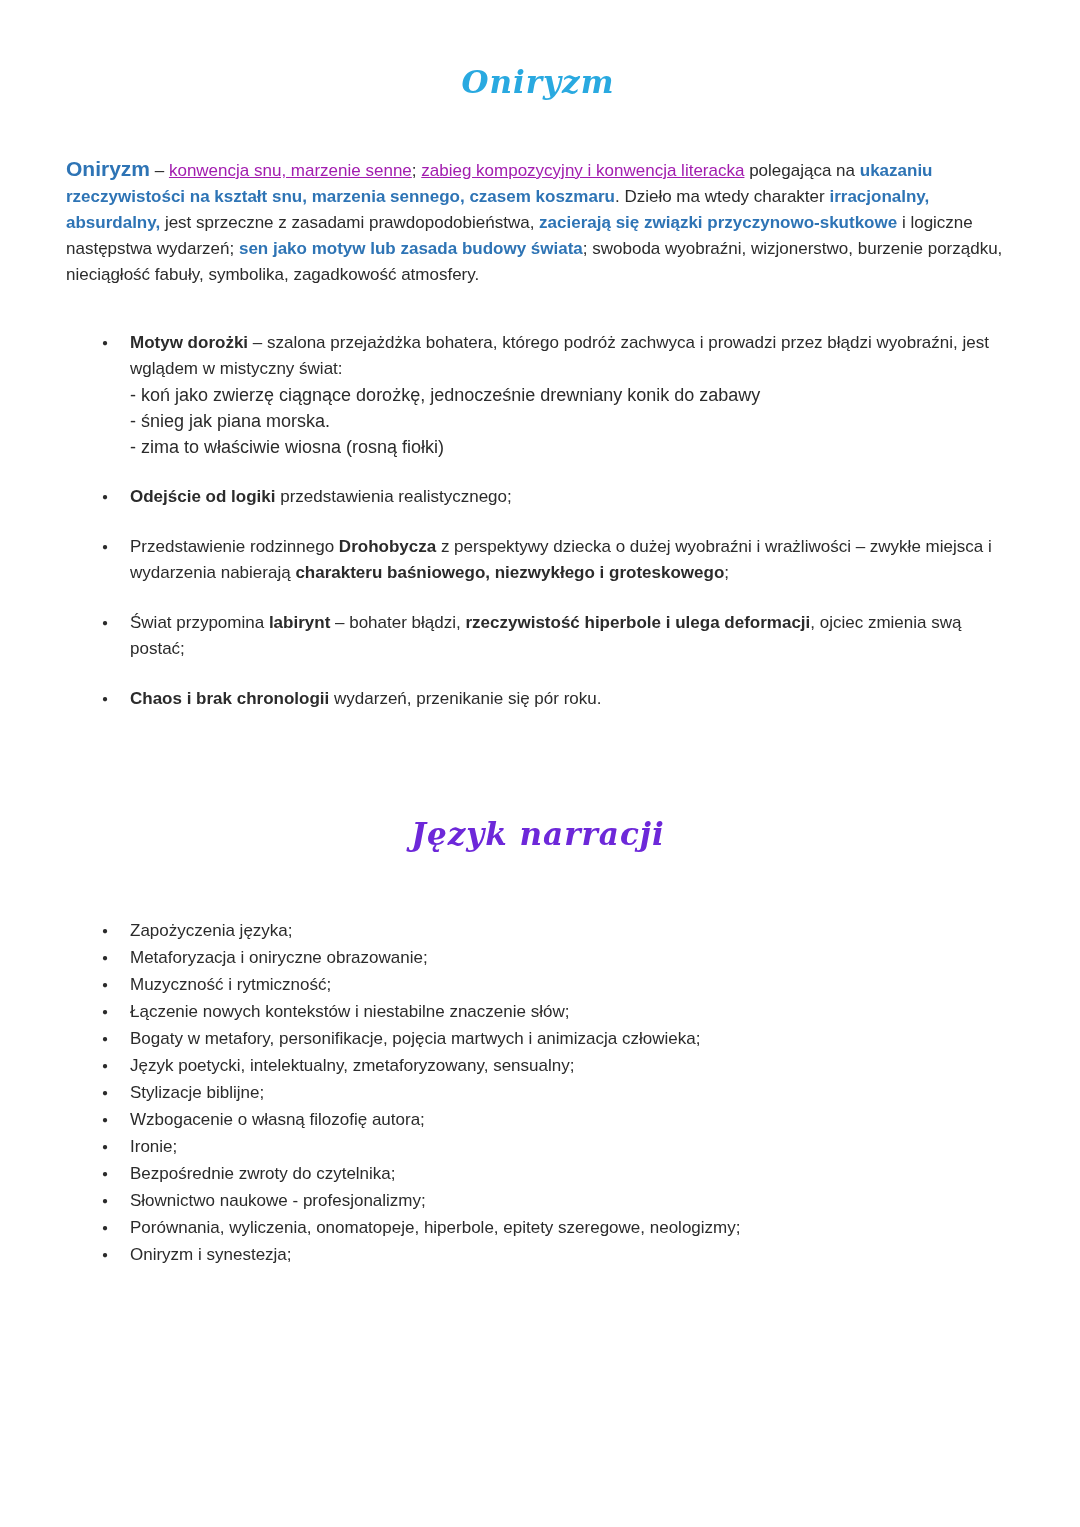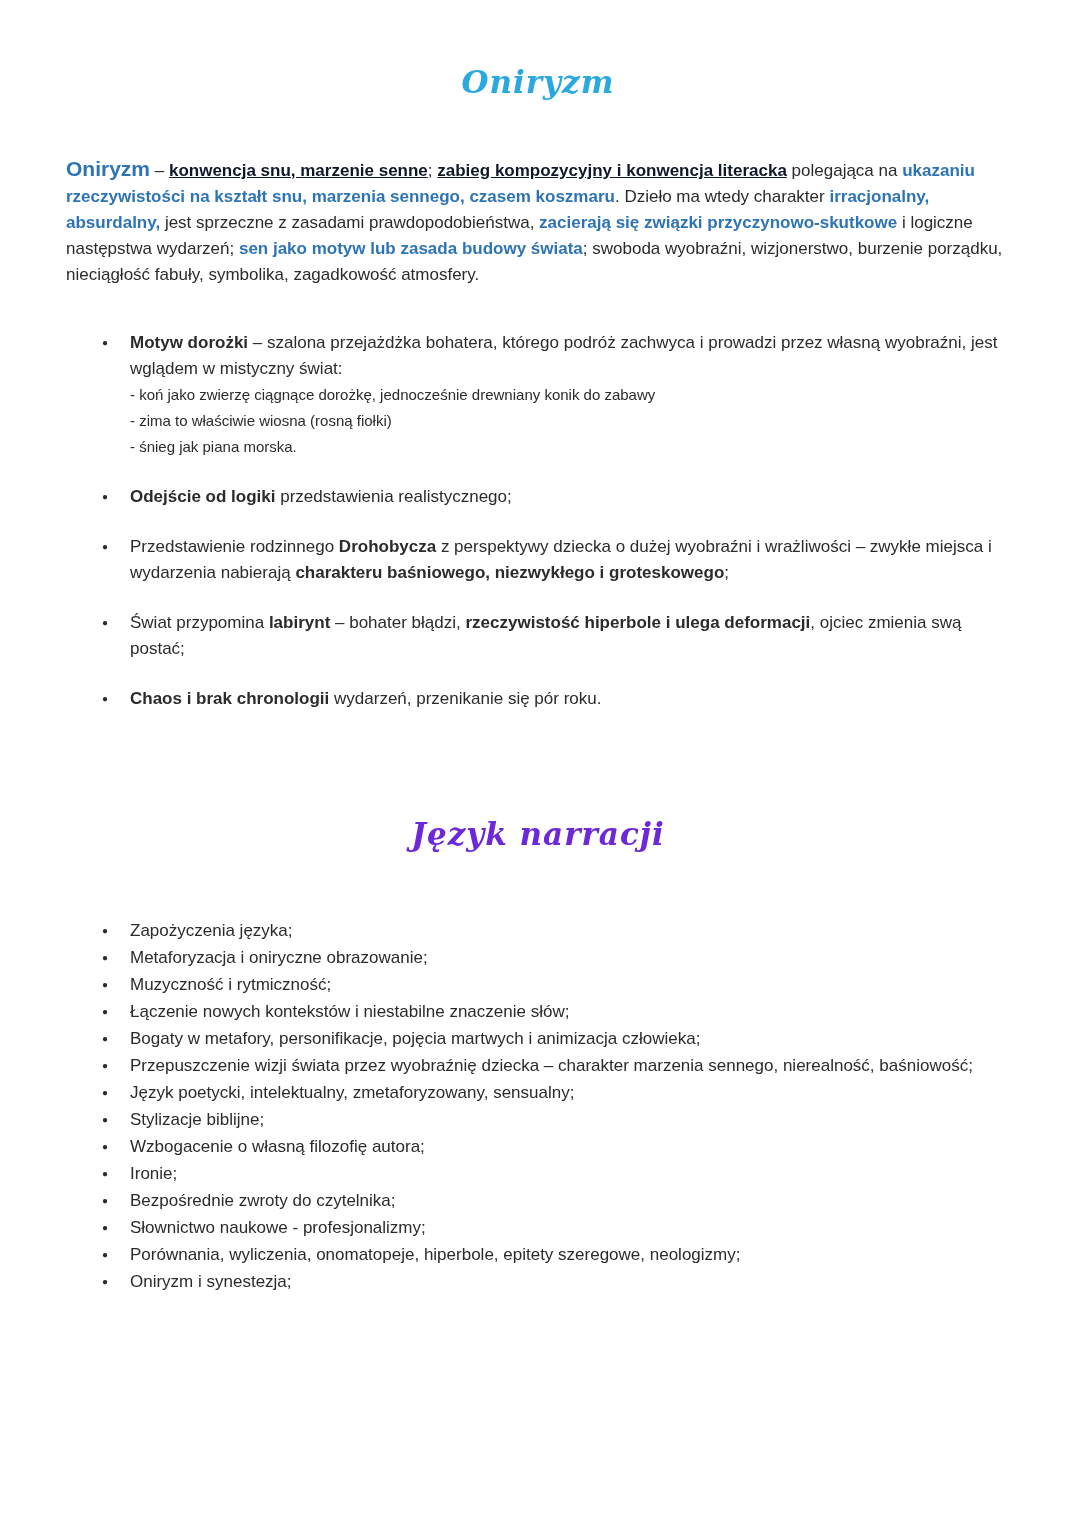--- a/index.html
+++ b/index.html
@@ -29,21 +29,21 @@
   .title-blue{color:#29a9e0;}
   .title-orange{color:#6d28d9;margin-top:104px;}
   .intro{
     font-size:17px;
     line-height:26px;
     margin:56px 0 0 0;
   }
   .run{white-space:pre-wrap;}
   .run.plain{}
   .run.term{color:#2e74b5;font-weight:700;font-size:21px;}
-  .run.blue-link{color:#0f172a;font-weight:700;text-decoration:underline;}
+  .run.blue-link{color:#a21caf;font-weight:400;text-decoration:underline;}
   .run.blue-bold{color:#2e74b5;font-weight:700;}
   .run.bold{font-weight:700;}
   .bullet-list{
     list-style:none;
     margin:0;
     padding:0 0 0 35px;
   }
   .bullet-item{
     position:relative;
     padding-left:29px;
@@ -57,37 +57,37 @@
     top:0;
     font-size:10px;
     line-height:26px;
     color:#2b2b2b;
   }
   .main-list{margin-top:42px;}
   .main-list .bullet-item{margin-bottom:24px;}
   .main-list .bullet-item:last-child{margin-bottom:16px;}
   .lang-list{margin-top:66px;}
   .lang-list .bullet-item{margin-bottom:1px;}
-  .subline{font-size:15px;line-height:26px;}
+  .subline{font-size:18px;line-height:26px;}
 </style>
 </head>
 <body>
 
 <div class="page">
 
   <h1 class="doc-title title-blue">Oniryzm</h1>
 
   <p class="intro"><span class="run term">Oniryzm</span><span class="run plain"> – </span><span class="run blue-link">konwencja snu, marzenie senne</span><span class="run plain">; </span><span class="run blue-link">zabieg kompozycyjny i konwencja literacka</span><span class="run plain"> polegająca na </span><span class="run blue-bold">ukazaniu rzeczywistości na kształt snu, marzenia sennego, czasem koszmaru</span><span class="run plain">. Dzieło ma wtedy charakter </span><span class="run blue-bold">irracjonalny, absurdalny,</span><span class="run plain"> jest sprzeczne z zasadami prawdopodobieństwa, </span><span class="run blue-bold">zacierają się związki przyczynowo-skutkowe</span><span class="run plain"> i logiczne następstwa wydarzeń; </span><span class="run blue-bold">sen jako motyw lub zasada budowy świata</span><span class="run plain">; swoboda wyobraźni, wizjonerstwo, burzenie porządku, nieciągłość fabuły, symbolika, zagadkowość atmosfery.</span></p>
 
   <ul class="bullet-list main-list">
       <li class="bullet-item">
-        <div class="bullet-text"><span class="run bold">Motyw dorożki</span><span class="run plain"> – szalona przejażdżka bohatera, którego podróż zachwyca i prowadzi przez własną wyobraźni, jest wglądem w mistyczny świat:</span></div>
+        <div class="bullet-text"><span class="run bold">Motyw dorożki</span><span class="run plain"> – szalona przejażdżka bohatera, którego podróż zachwyca i prowadzi przez błądzi wyobraźni, jest wglądem w mistyczny świat:</span></div>
         <div class="subline">- koń jako zwierzę ciągnące dorożkę, jednocześnie drewniany konik do zabawy</div>
+        <div class="subline">- śnieg jak piana morska.</div>
         <div class="subline">- zima to właściwie wiosna (rosną fiołki)</div>
-        <div class="subline">- śnieg jak piana morska.</div>
       </li>
       <li class="bullet-item">
         <div class="bullet-text"><span class="run bold">Odejście od logiki</span><span class="run plain"> przedstawienia realistycznego;</span></div>
       </li>
       <li class="bullet-item">
         <div class="bullet-text"><span class="run plain">Przedstawienie rodzinnego </span><span class="run bold">Drohobycza</span><span class="run plain"> z perspektywy dziecka o dużej wyobraźni i wrażliwości – zwykłe miejsca i wydarzenia nabierają </span><span class="run bold">charakteru baśniowego, niezwykłego i groteskowego</span><span class="run plain">;</span></div>
       </li>
       <li class="bullet-item">
         <div class="bullet-text"><span class="run plain">Świat przypomina </span><span class="run bold">labirynt</span><span class="run plain"> – bohater błądzi, </span><span class="run bold">rzeczywistość hiperbole i ulega deformacji</span><span class="run plain">, ojciec zmienia swą postać;</span></div>
       </li>
@@ -108,23 +108,20 @@
       <li class="bullet-item">
         <div class="bullet-text"><span class="run plain">Muzyczność i rytmiczność;</span></div>
       </li>
       <li class="bullet-item">
         <div class="bullet-text"><span class="run plain">Łączenie nowych kontekstów i niestabilne znaczenie słów;</span></div>
       </li>
       <li class="bullet-item">
         <div class="bullet-text"><span class="run plain">Bogaty w metafory, personifikacje, pojęcia martwych i animizacja człowieka;</span></div>
       </li>
       <li class="bullet-item">
-        <div class="bullet-text"><span class="run plain">Przepuszczenie wizji świata przez wyobraźnię dziecka – charakter marzenia sennego, nierealność, baśniowość;</span></div>
-      </li>
-      <li class="bullet-item">
         <div class="bullet-text"><span class="run plain">Język poetycki, intelektualny, zmetaforyzowany, sensualny;</span></div>
       </li>
       <li class="bullet-item">
         <div class="bullet-text"><span class="run plain">Stylizacje biblijne;</span></div>
       </li>
       <li class="bullet-item">
         <div class="bullet-text"><span class="run plain">Wzbogacenie o własną filozofię autora;</span></div>
       </li>
       <li class="bullet-item">
         <div class="bullet-text"><span class="run plain">Ironie;</span></div>

